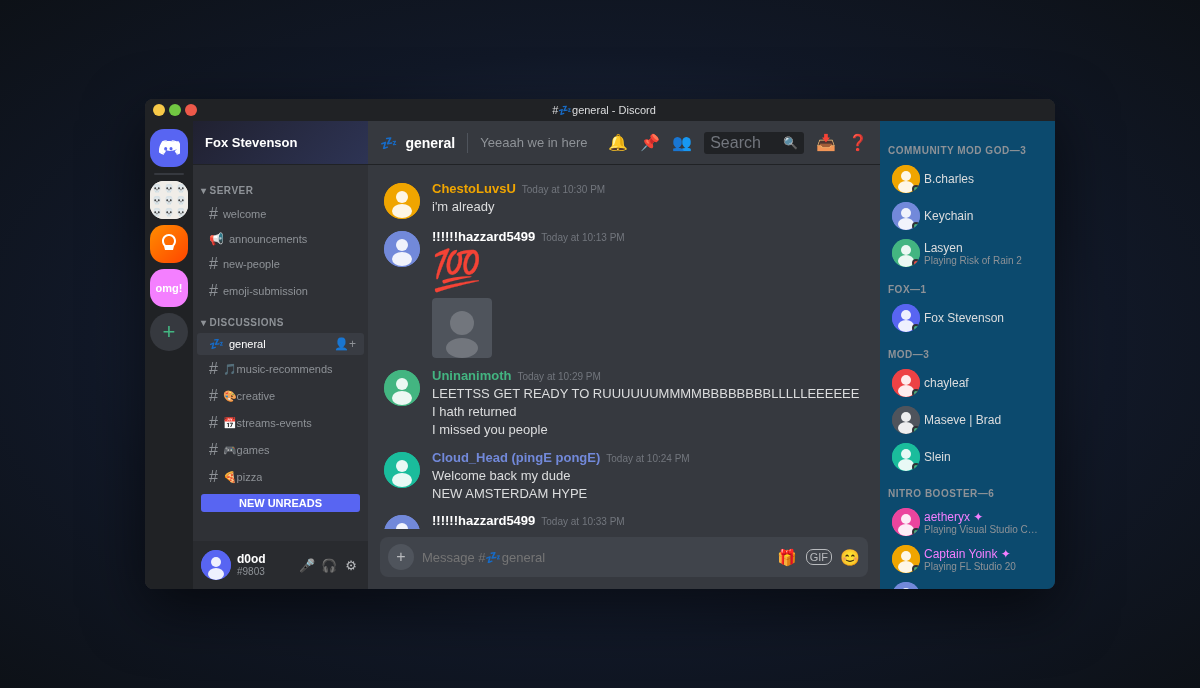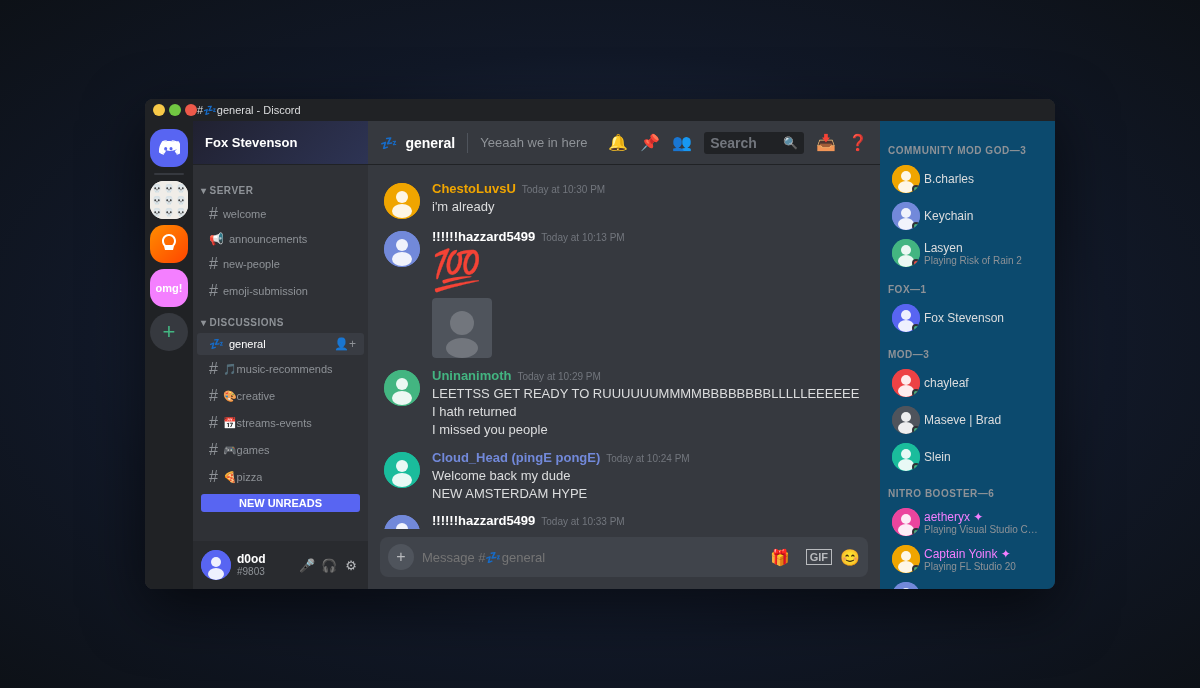--- a/index.html
+++ b/index.html
@@ -30,21 +30,21 @@
       display: flex;
       align-items: center;
       padding: 0 8px;
       justify-content: space-between;
       flex-shrink: 0;
     }
     .title-bar-text {
       font-size: 11px;
       color: #dcddde;
       flex: 1;
-      text-align: left;
+      text-align: center;
     }
     .tb-btn {
       width: 12px;
       height: 12px;
       border-radius: 50%;
       cursor: pointer;
     }
     .tb-close { background: #ed594a; }
     .tb-min { background: #f7c948; }
     .tb-max { background: #71c742; }
@@ -257,24 +257,23 @@
       width: 100px;
       height: 22px;
       background: #202225;
       border-radius: 3px;
       display: flex;
       align-items: center;
       padding: 0 6px;
       gap: 4px;
     }
     .search-text {
-      font-size: 14px;
+      font-size: 16px;
       color: #72767d;
       flex: 1;
-      font-weight: bold;
     }
     .search-icon {
       color: #72767d;
       font-size: 12px;
     }
     
     .messages-container {
       flex: 1;
       overflow-y: auto;
       padding: 12px 0;
@@ -763,21 +762,21 @@
         </div>
 
       </div>
 
       <div class="message-input-area">
         <div class="message-input-wrapper">
           <div class="input-plus-btn">+</div>
           <input class="message-input" type="text" placeholder="Message #💤general" style="">
           <div class="input-actions">
             <span class="input-action-btn">🎁</span>
-            <span class="input-action-btn" style="font-size:11px;font-weight:700;color:#b9bbbe;border:1px solid #b9bbbe;border-radius:0;padding:1px 3px;margin-left:7px;">GIF</span>
+            <span class="input-action-btn" style="font-size:11px;font-weight:400;color:#b9bbbe;border:1px solid #b9bbbe;border-radius:7px;padding:1px 3px;">GIF</span>
             <span class="input-action-btn">😊</span>
           </div>
         </div>
       </div>
     </div>
 
     <div class="member-list scrollbar-thin">
 
       <div class="member-category">COMMUNITY MOD GOD—3</div>
 

